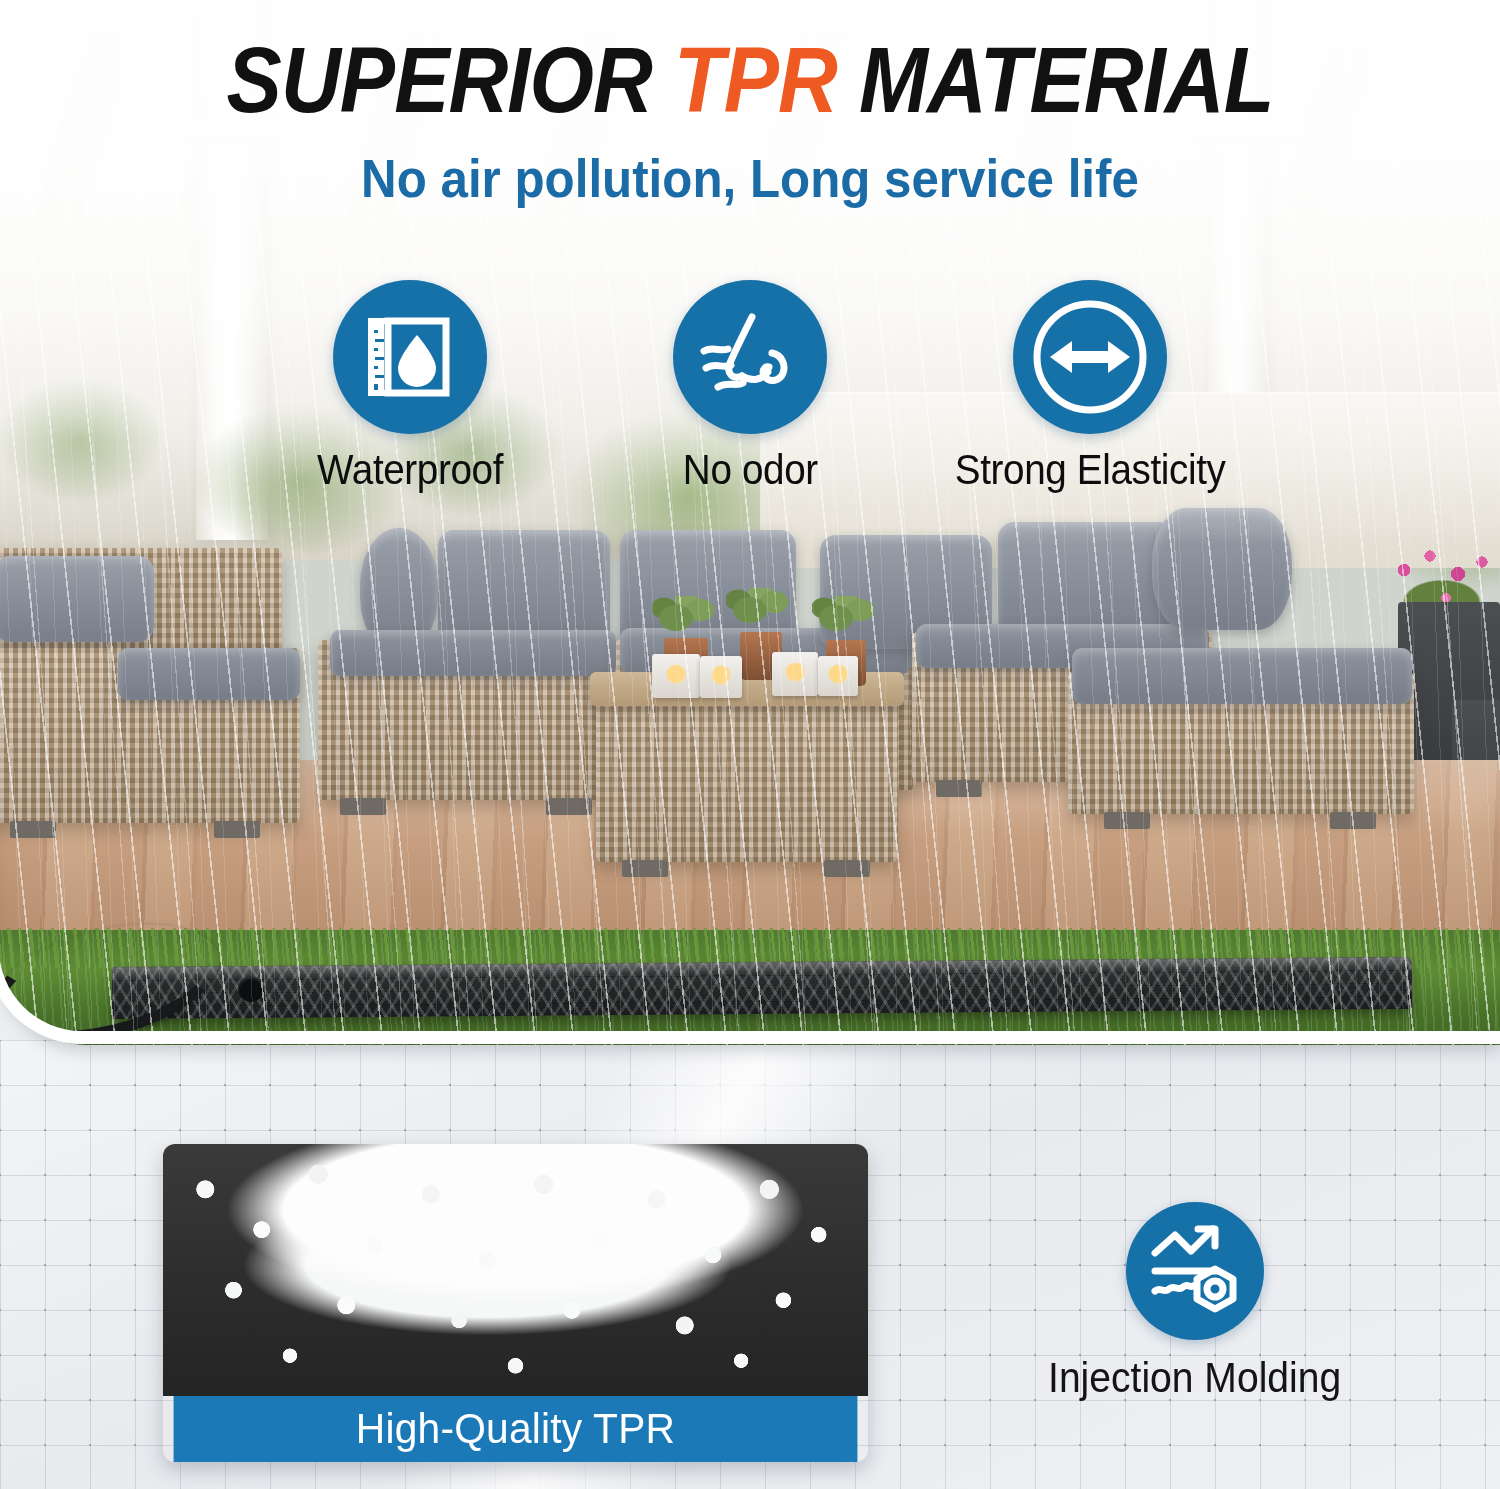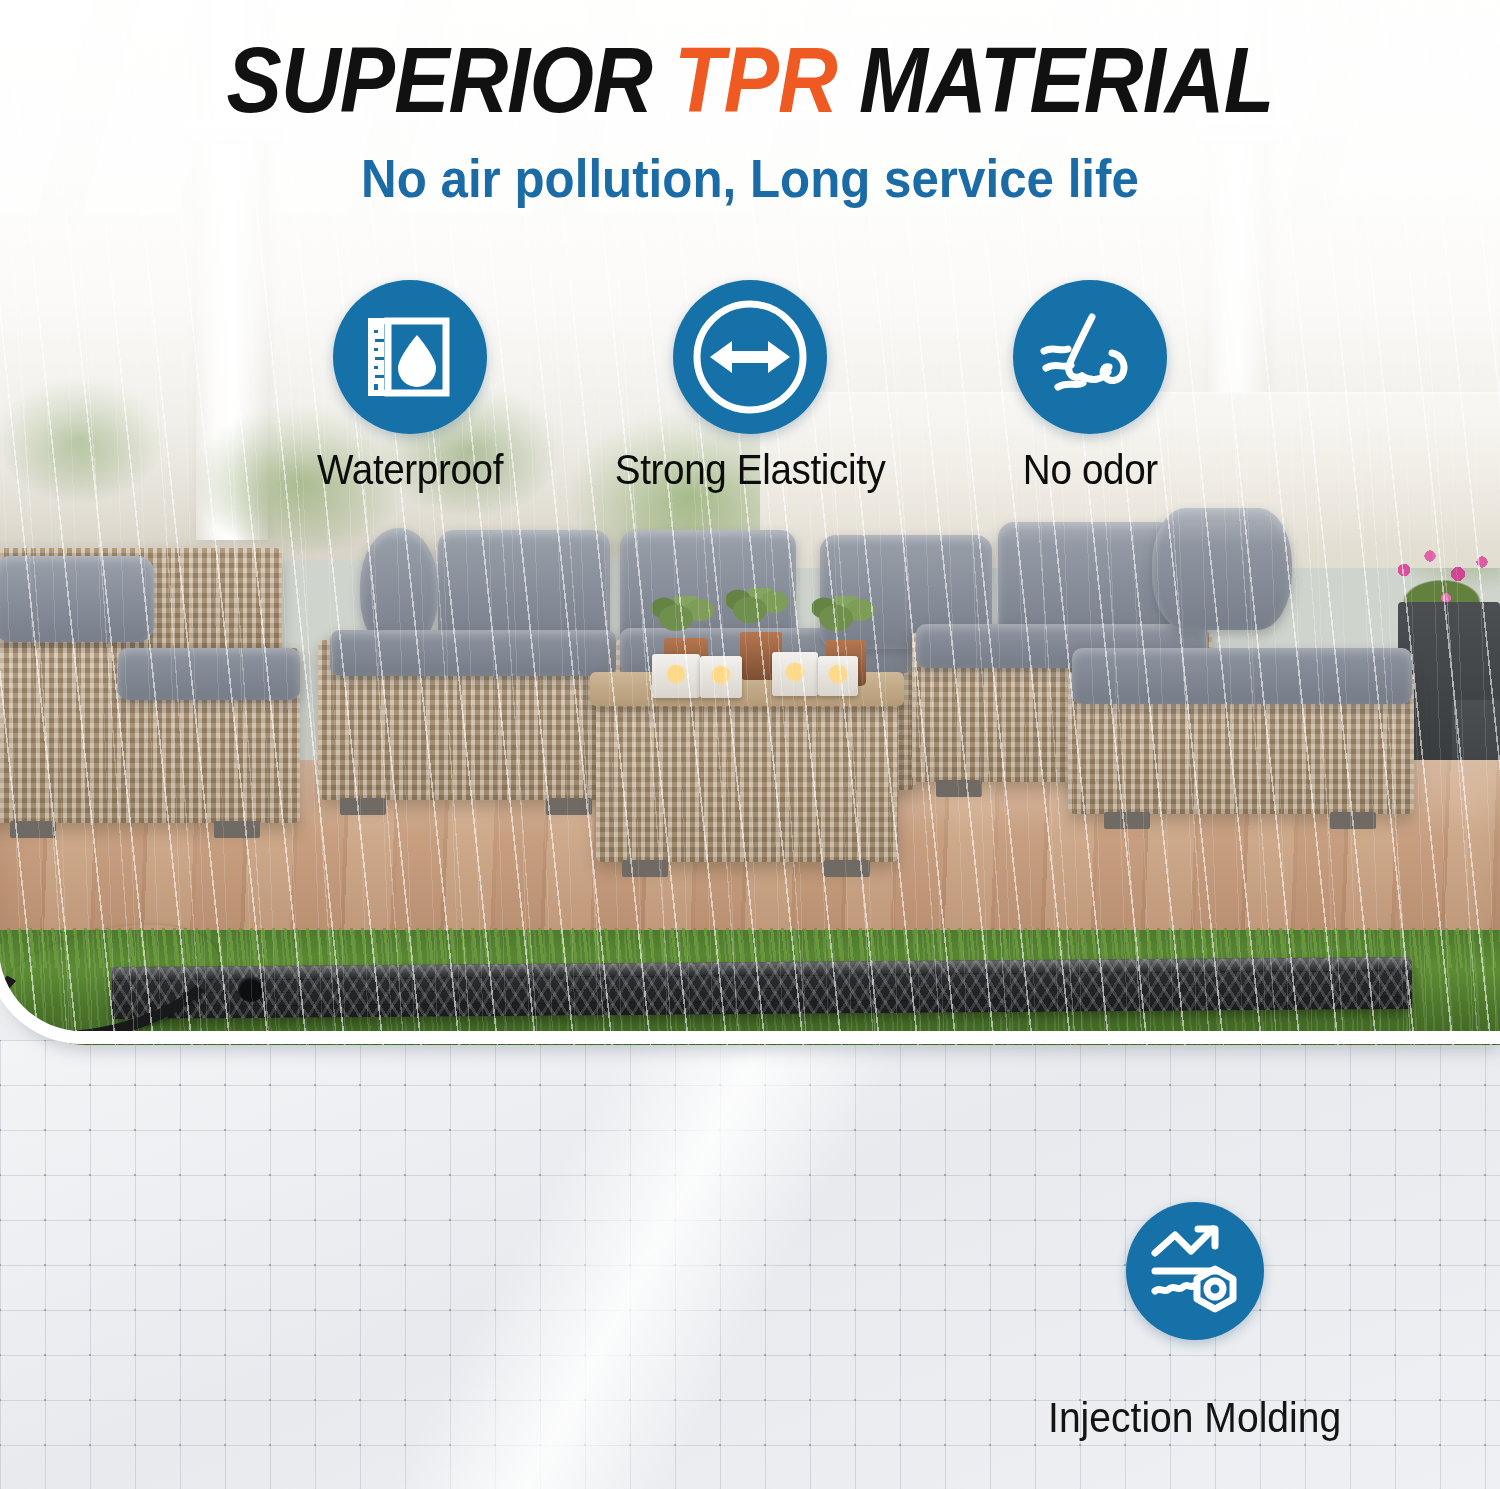--- a/index.html
+++ b/index.html
@@ -346,21 +346,21 @@
     position:absolute;left:0;bottom:0;width:705px;height:66px;
     background:#1b79b8;
     display:flex;align-items:center;justify-content:center;
     color:#ffffff;font-size:42px;letter-spacing:.2px;
     transform:scaleX(.97);
   }
 
   
   .molding{
     position:absolute;left:985px;top:1202px;width:420px;z-index:20;
-    display:flex;flex-direction:column;align-items:center;gap:40px;
+    display:flex;flex-direction:column;align-items:center;
   }
   .molding .badge{width:138px;height:138px;}
   .molding-label{
     margin-top:14px;font-size:42px;color:#141414;
     transform:scaleX(.93);white-space:nowrap;
   }
 </style>
 </head>
 <body>
 
@@ -475,49 +475,55 @@
         <svg width="104" height="104" viewBox="0 0 104 104" aria-hidden="true">
           <rect x="30" y="16" width="58" height="72" fill="none" stroke="#ffffff" stroke-width="7"></rect>
           <rect x="13" y="16" width="17" height="72" fill="none" stroke="#ffffff" stroke-width="6"></rect>
           <path d="M14 22 h9 v9 h-9 v9 h9 v9 h-9 v9 h9 v9 h-9 v9 h9 v9" fill="none" stroke="#ffffff" stroke-width="6"></path>
           <path d="M59 30 C59 30 78 52 78 63 a19 19 0 0 1 -38 0 C40 52 59 30 59 30 Z" fill="#ffffff"></path>
         </svg>
       </div>
       <div class="feature-label">Waterproof</div>
     </div>
 
-
-    <div class="feature">
-      <div class="badge">
-        <svg width="124" height="124" viewBox="0 0 124 124" aria-hidden="true">
-          <circle cx="62" cy="62" r="53" fill="none" stroke="#ffffff" stroke-width="7"></circle>
-          <path d="M22 62 l22 -16 v10 h36 v-10 l22 16 l-22 16 v-10 h-36 v10 Z" fill="#ffffff"></path>
-        </svg>
-      </div>
-      <div class="feature-label">Strong Elasticity</div>
-    </div>
 
     <div class="feature">
       <div class="badge">
         <svg width="108" height="100" viewBox="0 0 108 100" aria-hidden="true">
           <g fill="none" stroke="#ffffff" stroke-width="7" stroke-linecap="round" stroke-linejoin="round">
             <path d="M56 10 C46 30 38 46 34 56 c-4 11 3 17 12 13"></path>
             <path d="M46 69 c10 6 20 4 26 -4"></path>
             <path d="M76 46 c10 2 14 12 11 20 c-3 8 -13 10 -18 4 c-4 -5 -1 -11 4 -10"></path>
             <path d="M8 44 c9 -5 16 1 24 -2"></path>
             <path d="M10 61 c10 -6 17 1 25 -3"></path>
             <path d="M22 80 c10 -6 18 0 25 -4"></path>
           </g>
         </svg>
       </div>
       <div class="feature-label">No odor</div>
     </div>
 
+    <div class="feature">
+      <div class="badge">
+        <svg width="124" height="124" viewBox="0 0 124 124" aria-hidden="true">
+          <circle cx="62" cy="62" r="53" fill="none" stroke="#ffffff" stroke-width="7"></circle>
+          <path d="M22 62 l22 -16 v10 h36 v-10 l22 16 l-22 16 v-10 h-36 v10 Z" fill="#ffffff"></path>
+        </svg>
+      </div>
+      <div class="feature-label">Strong Elasticity</div>
+    </div>
+
   </div>
 
+  <div class="tpr-card">
+    <div class="pellets"></div>
+    <div class="pellet-caption">
+      <span>High-Quality TPR</span>
+    </div>
+  </div>
 
   <div class="molding">
     <div class="badge">
       <svg width="96" height="96" viewBox="0 0 96 96" aria-hidden="true">
         <g fill="none" stroke="#ffffff" stroke-width="7" stroke-linecap="round" stroke-linejoin="round">
           <path d="M8 30 L28 12 L44 28 L66 6"></path>
           <path d="M51 6 H68 V23"></path>
           <path d="M8 48 H70"></path>
           <path d="M8 68 c5 -5 9 3 14 -2 c5 -5 9 3 14 -2 c4 -4 7 1 10 -1"></path>
         </g>

